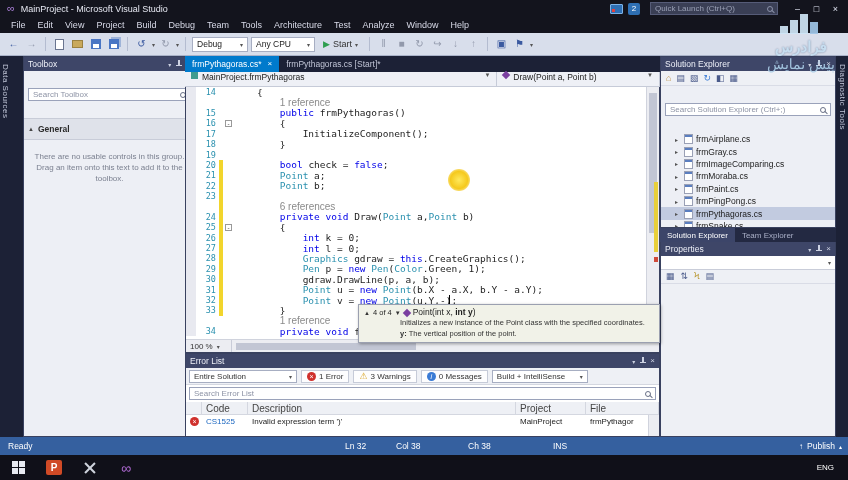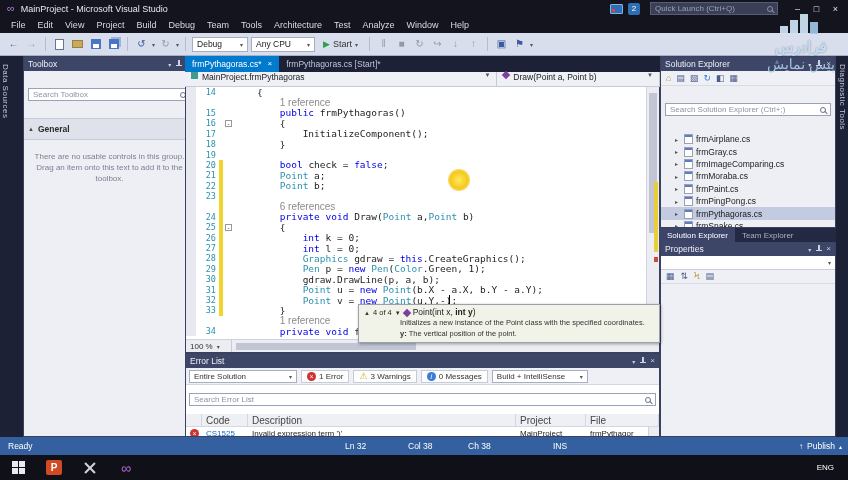--- a/index.html
+++ b/index.html
@@ -141,21 +141,21 @@
   .props{flex:1;background:#eef0f5;border:1px solid #39415f;border-top:none;display:flex;flex-direction:column}
   .props-dd{height:14px;background:#fff;border-bottom:1px solid #c9cdd9;display:flex;align-items:center;justify-content:flex-end;padding:0 4px;flex:none}
   .props-toolbar{height:14px;display:flex;align-items:center;gap:6px;padding:0 5px;border-bottom:1px solid #d9dce6;flex:none}
   .pr-ic{font-size:9px;line-height:1;color:#4a5a8a}
   .pr-ic.flash{color:#b8962e}
   .props-body{flex:1}
 
   
   .statusbar{position:absolute;left:0;right:0;bottom:25px;height:18px;background:#35609f;color:#fff;font-size:8.5px;display:flex;align-items:center;padding:0 8px}
   .sb-abs{position:absolute;top:0;height:18px;display:flex;align-items:center}
-  .sb-ln{left:345px}.sb-col{left:408px}.sb-ch{left:468px}.sb-ins{left:553px}
+  .sb-ln{left:345px}.sb-col{left:396px}.sb-ch{left:468px}.sb-ins{left:553px}
   .publish{position:absolute;right:6px;top:0;height:18px;display:flex;align-items:center;gap:4px}
   .pub-arrow{font-size:8px}
   .pub-caret{font-size:6px}
 
   
   .taskbar{position:absolute;left:0;right:0;bottom:0;height:25px;background:#101019;display:flex;align-items:center;color:#fff}
   .task-btn{width:36px;height:100%;display:flex;align-items:center;justify-content:center}
   .winlogo{display:grid;grid-template-columns:6px 6px;grid-template-rows:6px 6px;gap:1px}
   .winlogo span{background:#e8eaf2}
   .ppt{width:16px;height:15px;background:#d04a26;color:#fff;font-size:10px;font-weight:bold;display:flex;align-items:center;justify-content:center;border-radius:2px}
@@ -525,21 +525,21 @@
         </span>
         <span class="el-btn">
           <span class="info-ico">i</span>
           <span>0 Messages</span>
         </span>
         <span class="el-dd" style="width:96px">
           <span>Build + IntelliSense</span>
           <span class="dd-caret" style="margin-left:auto">▾</span>
         </span>
       </div>
-      <div class="search-box" style="margin:8px 3px">
+      <div class="search-box" style="margin:2px 3px">
         <span class="sb-text">Search Error List</span>
         <span class="mag"></span>
       </div>
       <div class="el-cols">
         <span class="c-ico"></span>
         <span class="c-code">Code</span>
         <span class="c-desc">Description</span>
         <span class="c-proj">Project</span>
         <span class="c-file">File</span>
       </div>

